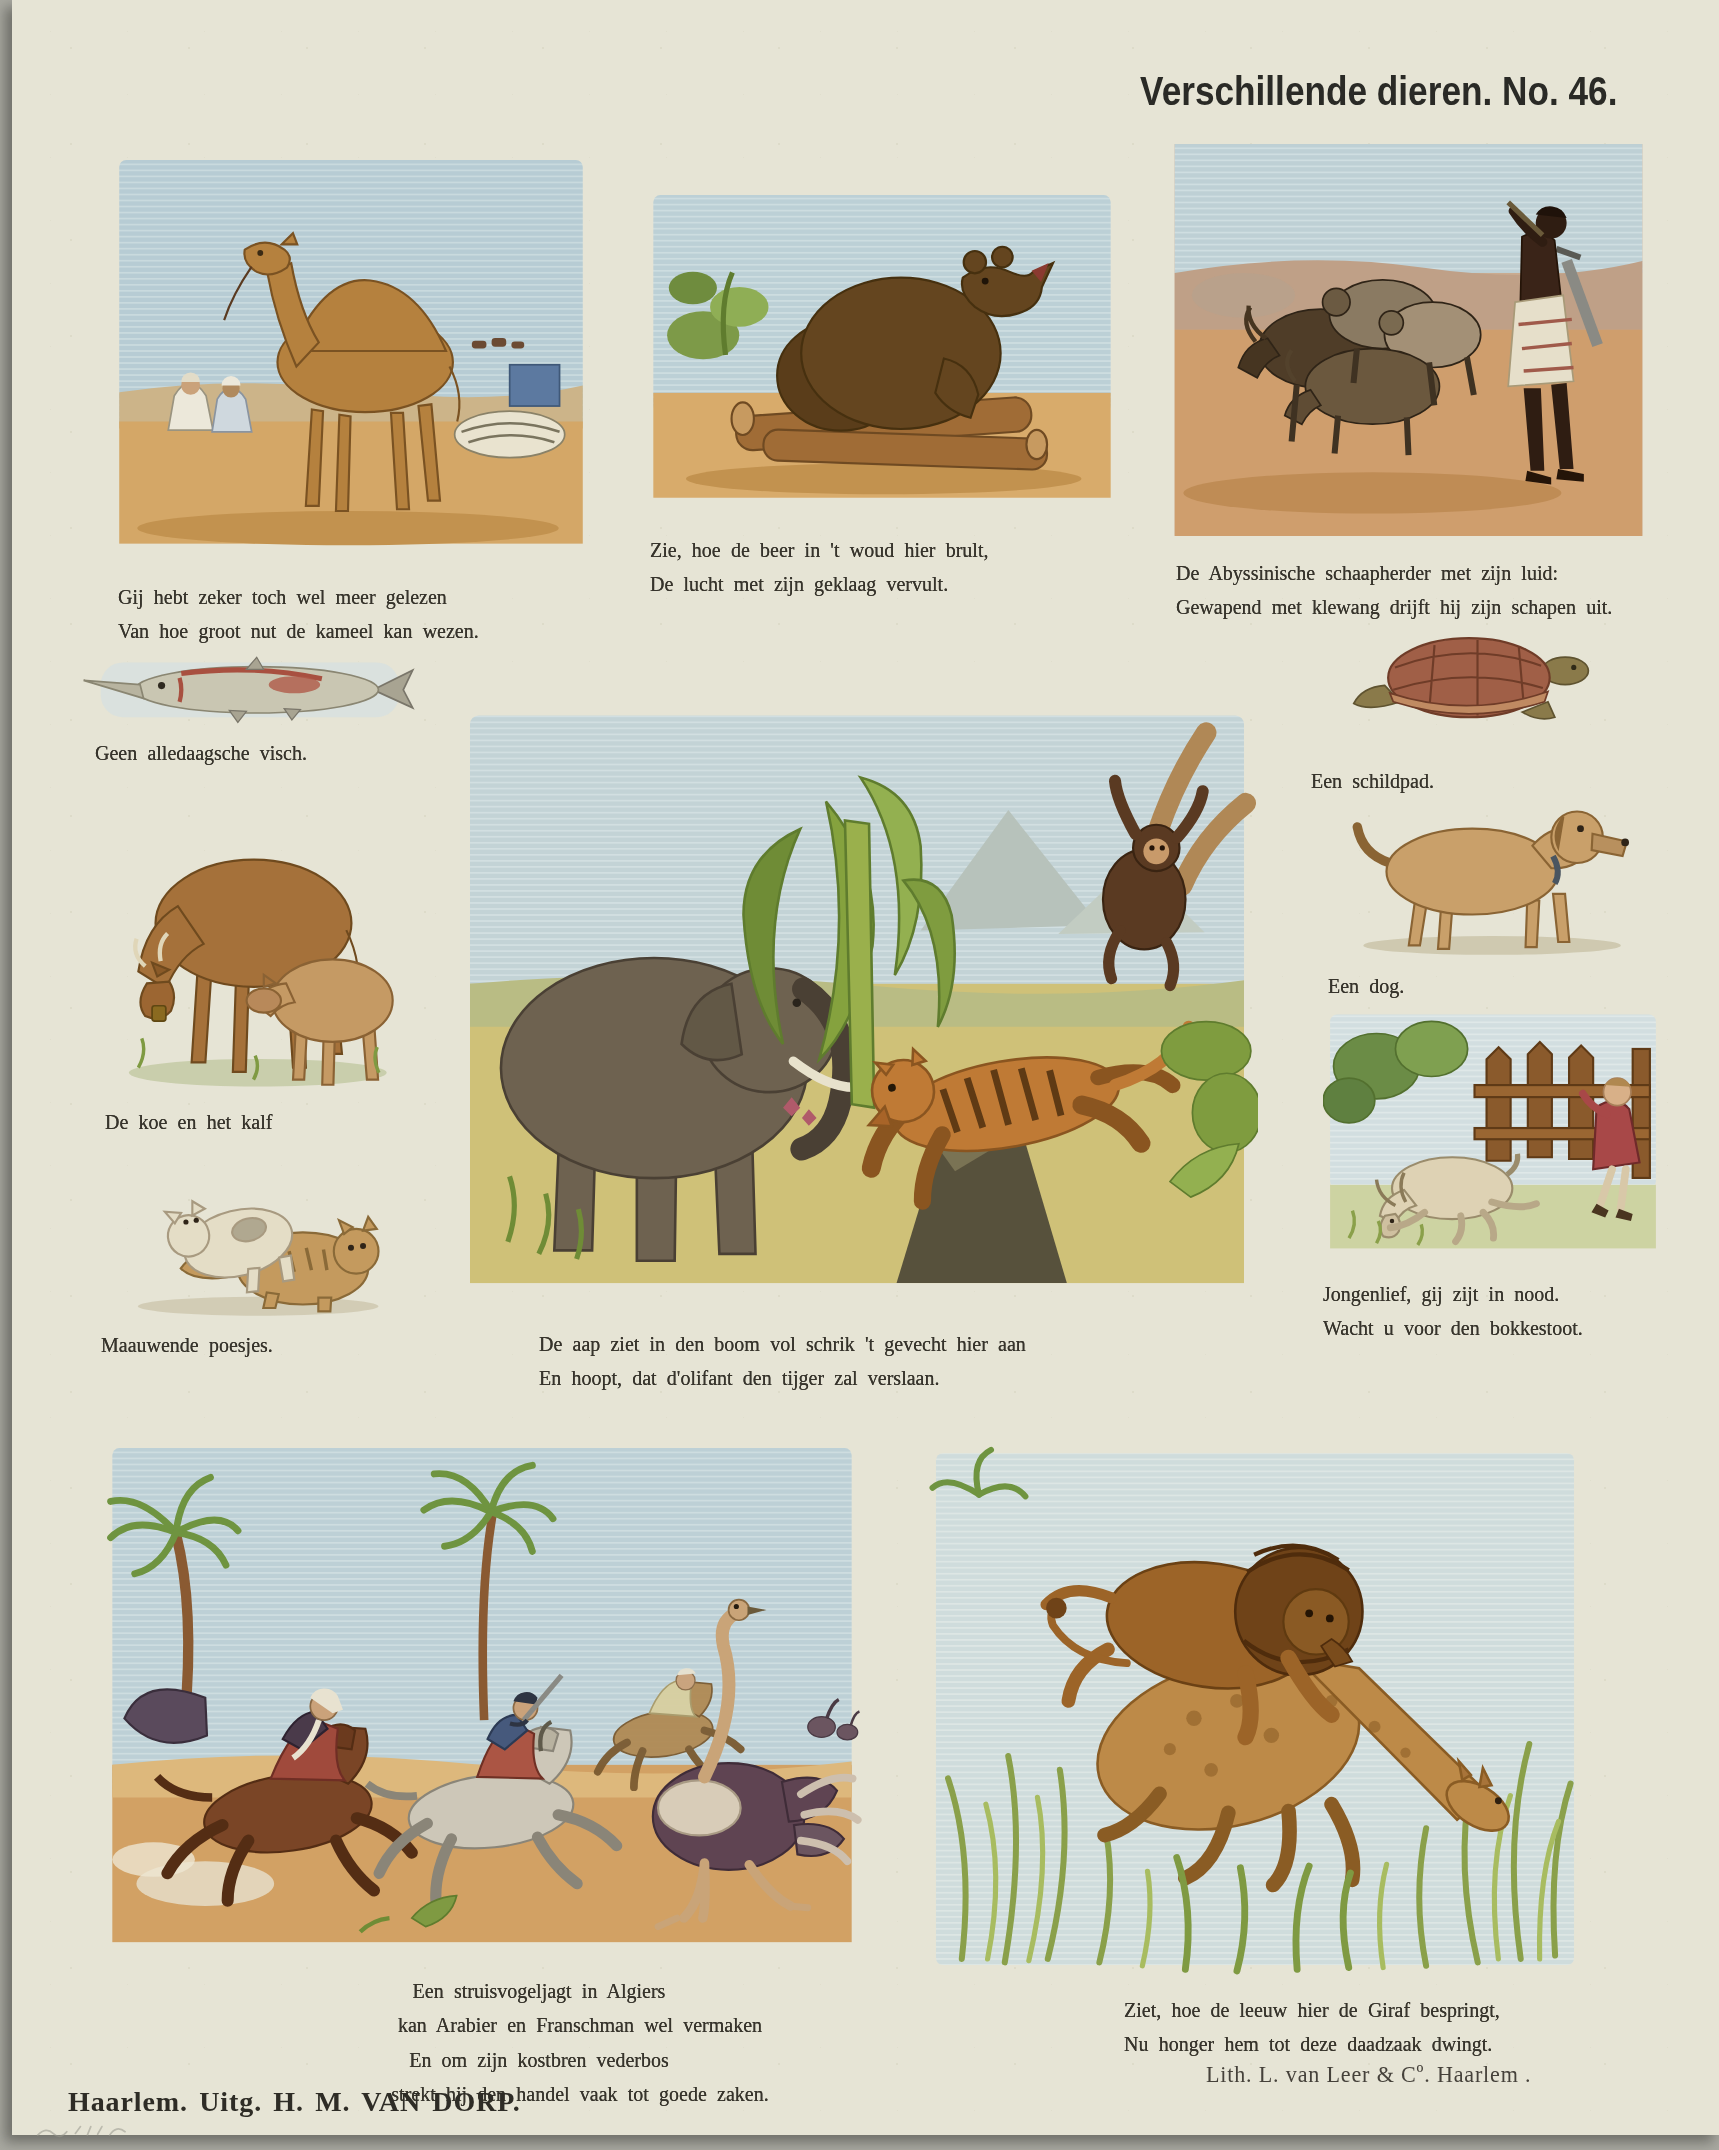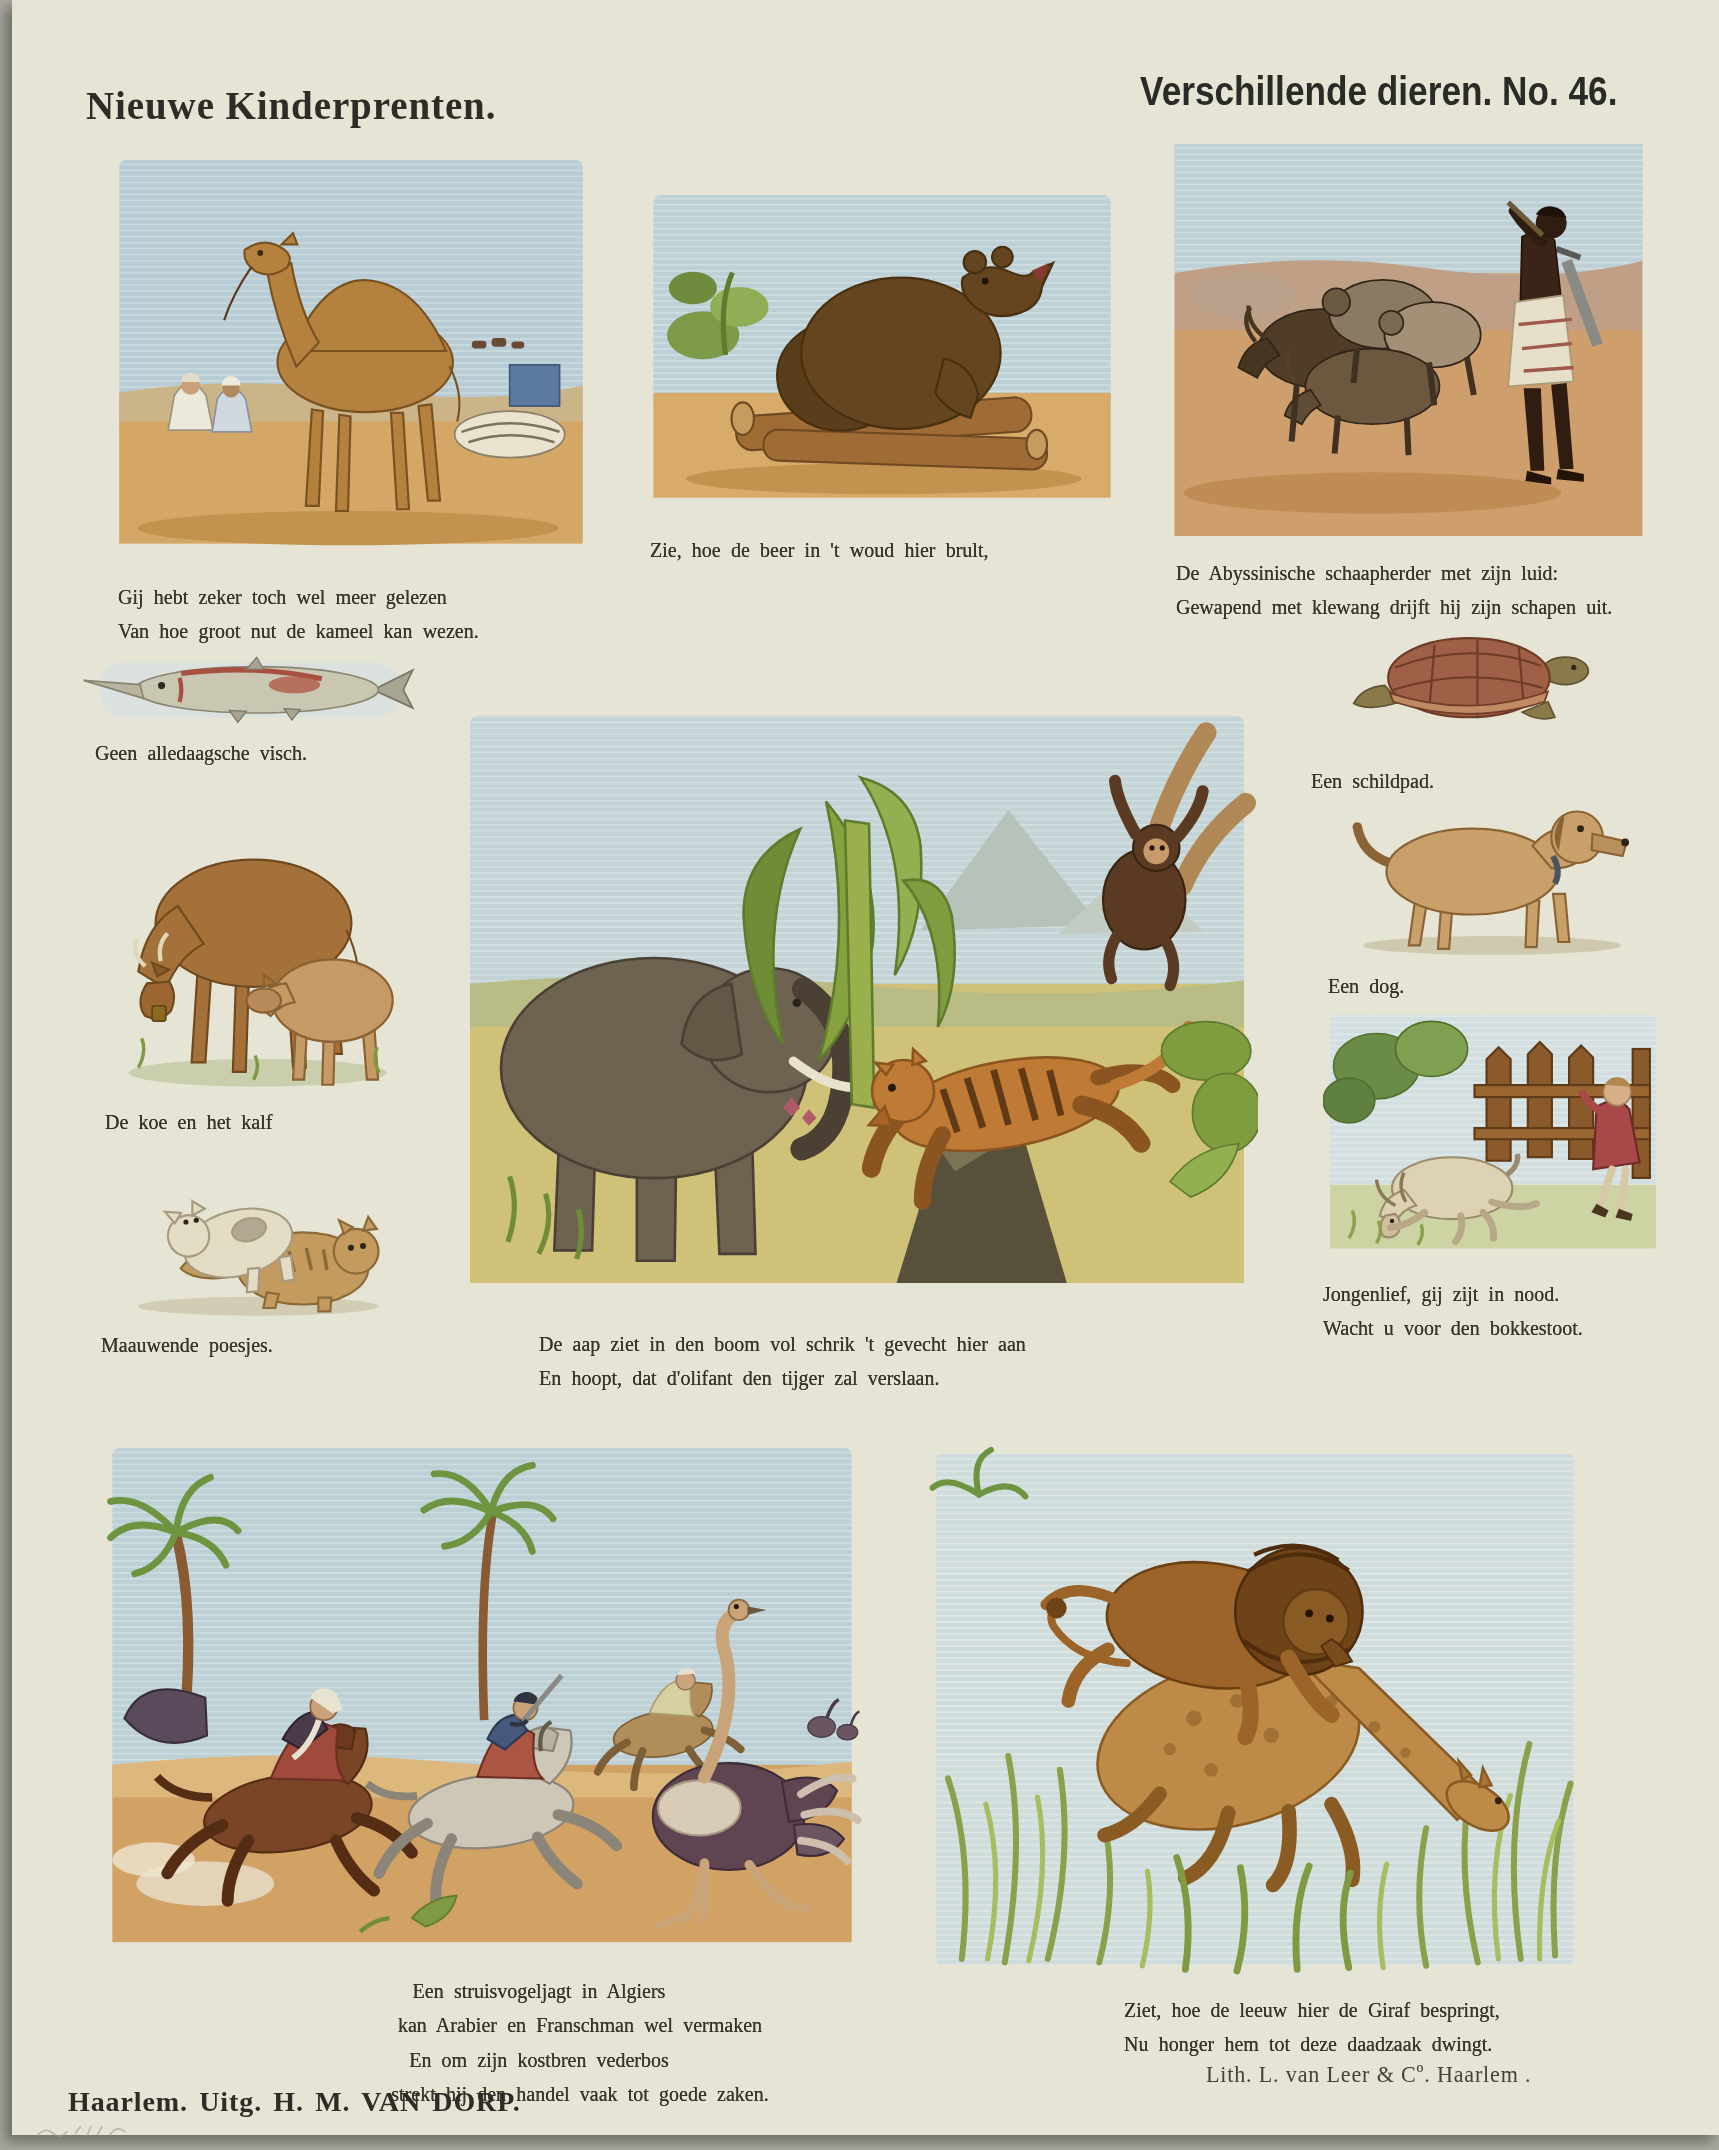--- a/index.html
+++ b/index.html
@@ -27,21 +27,20 @@
   .footer-right{position:absolute;left:1194px;top:2061px;font-size:24px;color:#45413a;
                 transform:scaleX(.92);transform-origin:left center;letter-spacing:0.9px;}
   .pencil{position:absolute;left:22.4px;top:2118px;opacity:.55;}
 </style>
 </head>
 <body>
 
 <div class="stage">
 <div class="sheet">
 
-  <div class="series-title">Nieuwe Kinderprenten.</div>
   <div class="sheet-title">Verschillende dieren. No. 46.</div>
 
   <div class="panel" style="left:95px;top:136px;width:488px;height:430px;">
     <svg viewBox="0 0 567 500">
       <defs>
         <pattern id="skyA" width="9" height="7" patternUnits="userSpaceOnUse">
           <rect width="9" height="7" fill="#b7ccd4"></rect>
               <rect y="4" width="9" height="2" fill="#c9dade"></rect>
         </pattern>
       </defs>
@@ -114,20 +113,21 @@
         <circle cx="386" cy="100" r="13"></circle>
         <circle cx="418" cy="94" r="12"></circle>
         <path d="M350 212 q32 7 40 42 l-9 27 q-27 -7 -41 -29 z"></path>
       </g>
       <path d="M452 110 l20 -9 -9 22 z" fill="#8a3a30"></path>
       <circle cx="398" cy="122" r="4" fill="#1f1408"></circle>
     </svg>
   </div>
   <div class="caption" style="left:638px;top:533px;width:465px;">
     <span class="ln">Zie, hoe de beer in 't woud hier brult,</span>
+    <span class="ln">De lucht met zijn geklaag vervult.</span>
   </div>
 
   <div class="panel" style="left:1154px;top:132px;width:485px;height:416px;">
     <svg viewBox="0 0 564 484">
       <defs>
         <pattern id="skyC" width="9" height="7" patternUnits="userSpaceOnUse">
           <rect width="9" height="7" fill="#bed0d5"></rect>
               <rect y="4" width="9" height="2" fill="#cfdee1"></rect>
         </pattern>
       </defs>

